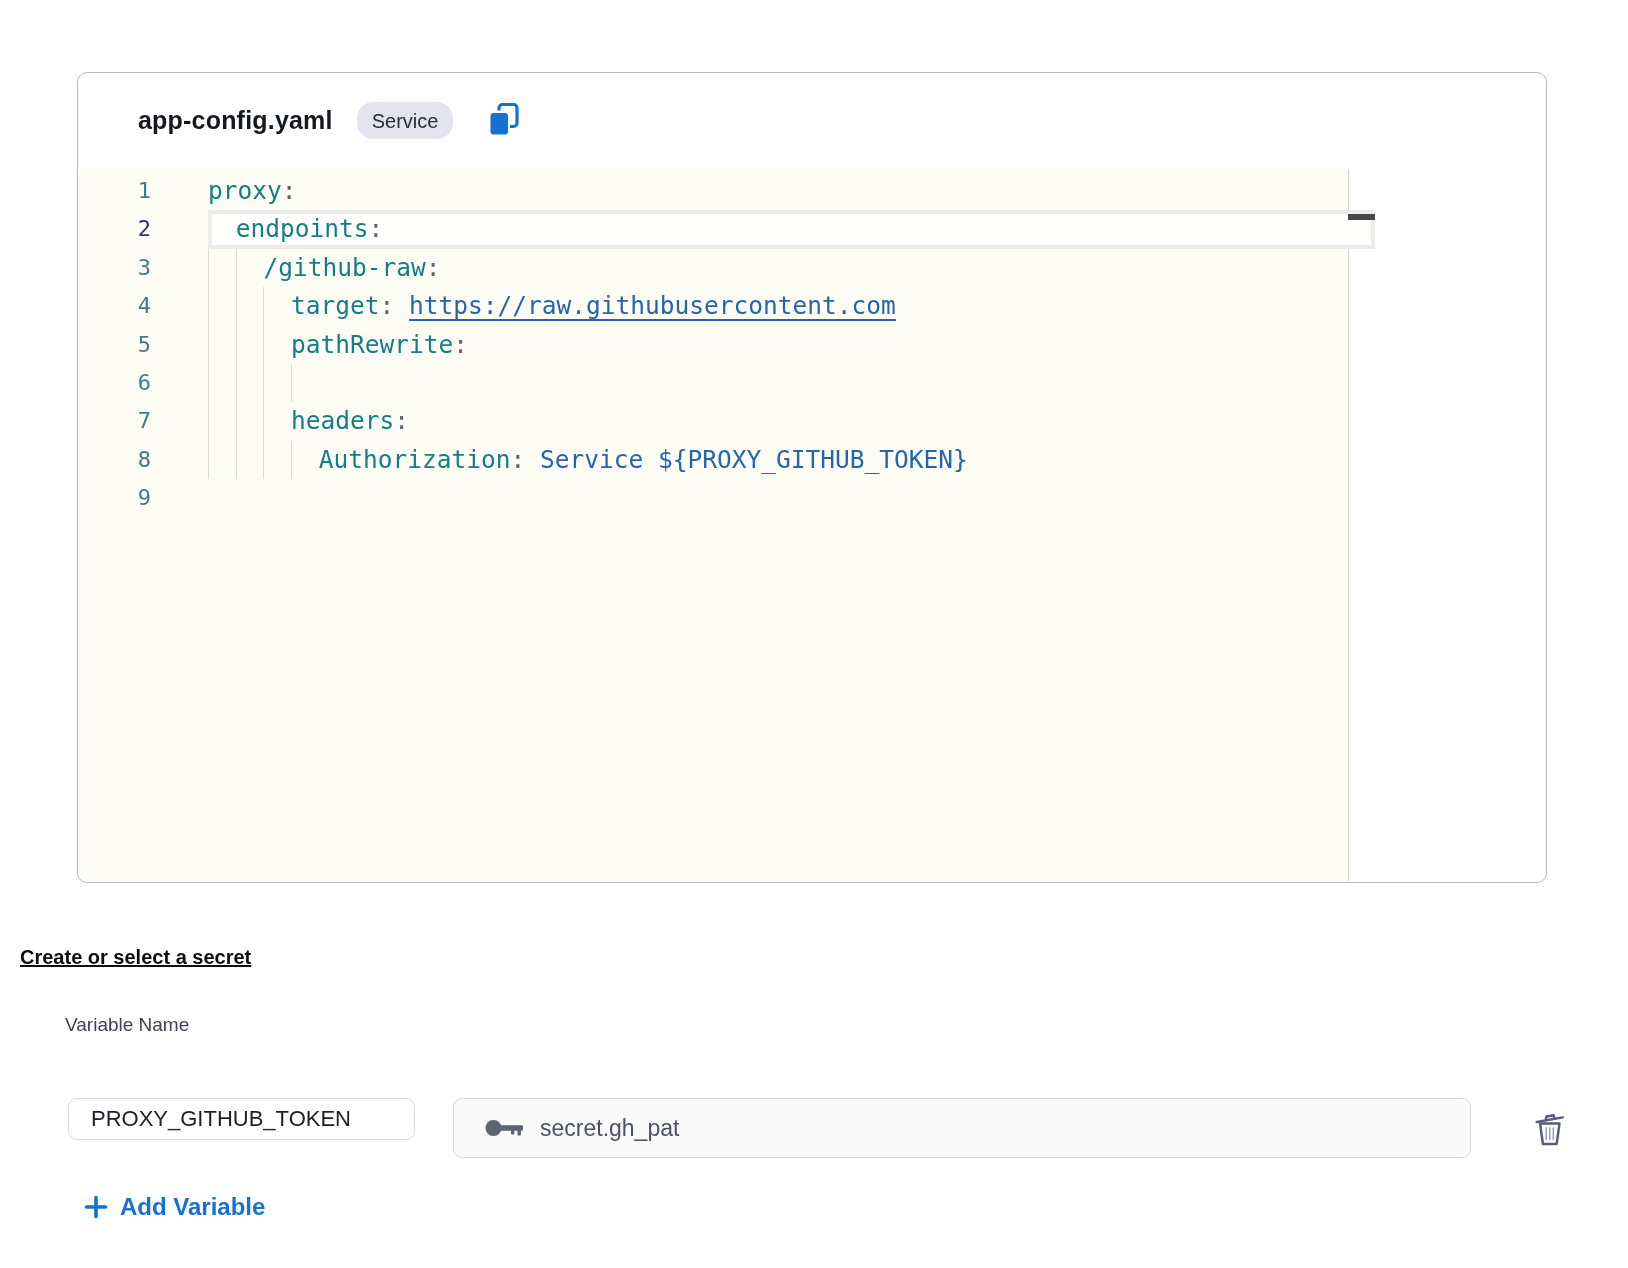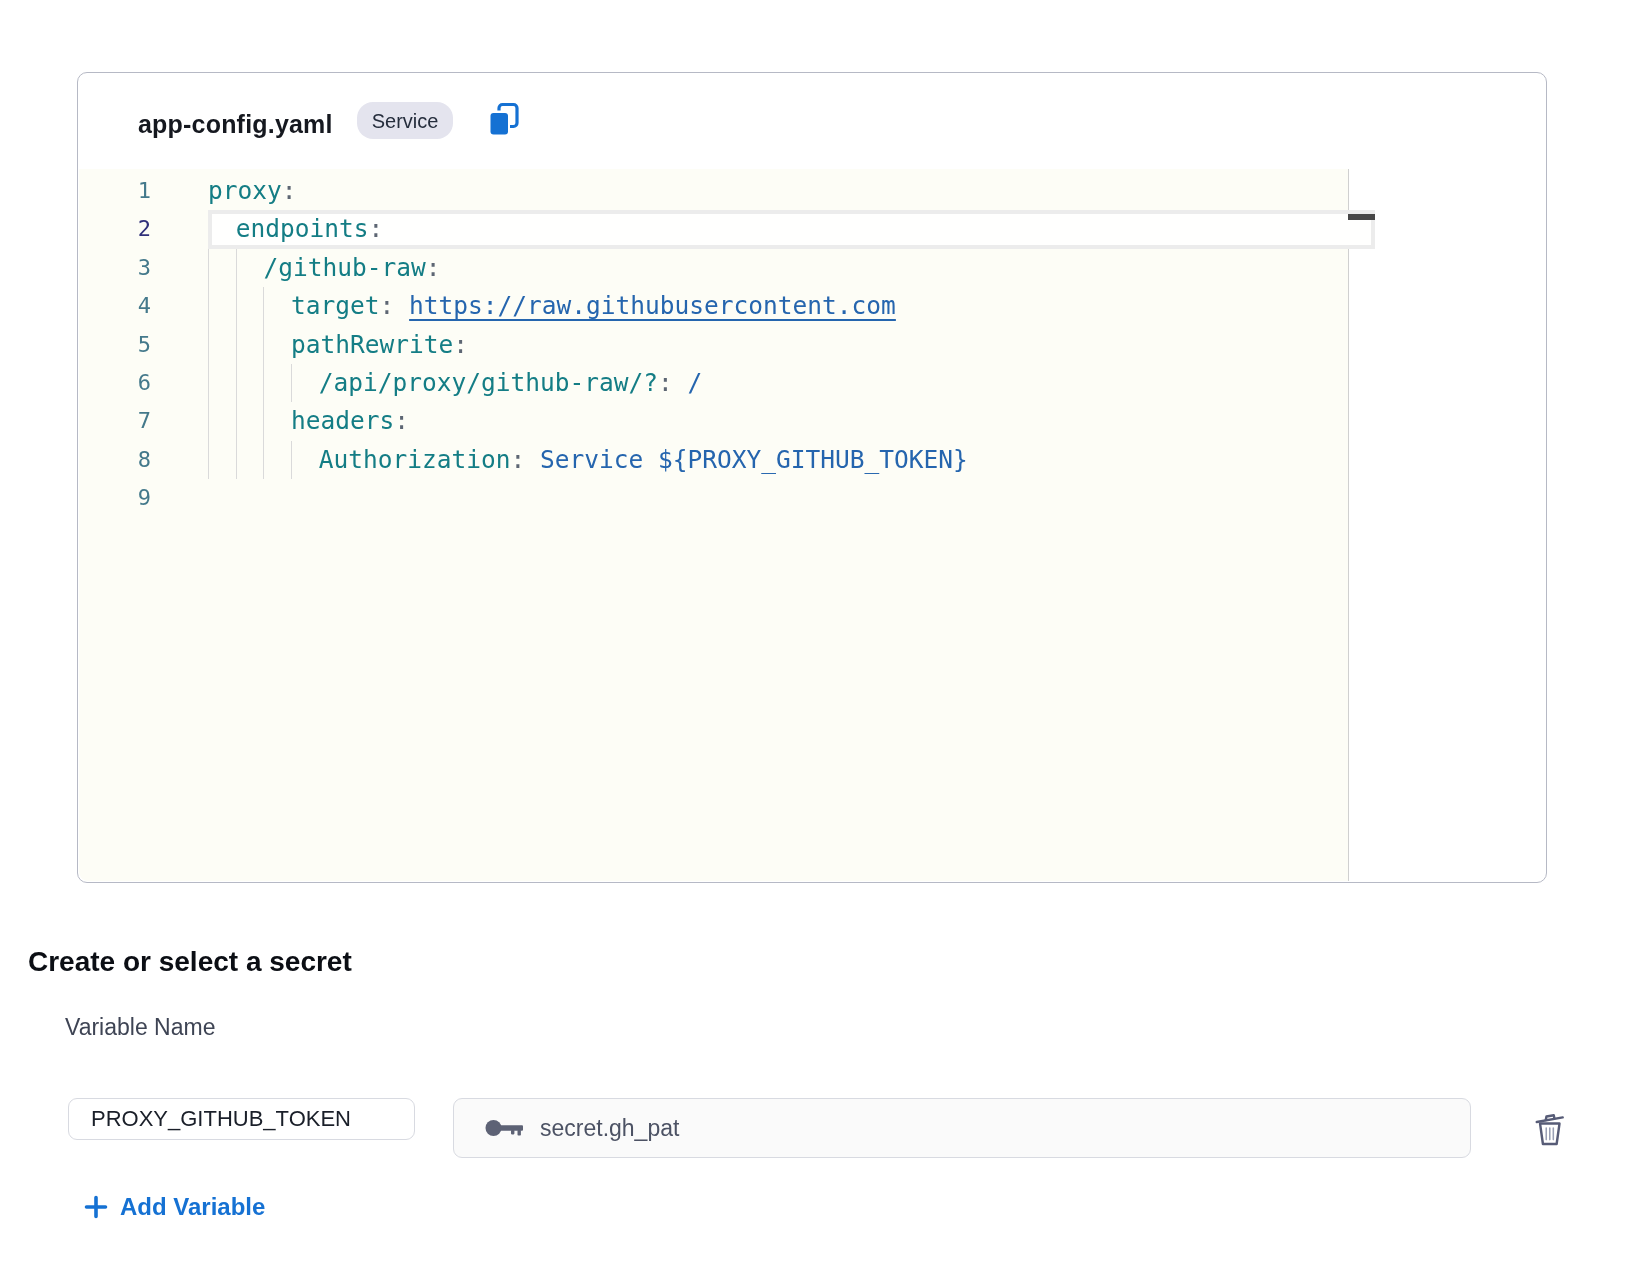--- a/index.html
+++ b/index.html
@@ -22,21 +22,21 @@
     width:1628px;height:1268px;position:relative;background:#ffffff;
     font-family:"Liberation Sans", sans-serif;overflow:hidden;
   }
 
   
   .card{
     position:absolute;left:77px;top:72px;width:1470px;height:811px;
     background:#fff;border:1.5px solid var(--card-border);border-radius:10px;
   }
   .card-header{
-    position:absolute;left:60px;top:28px;display:flex;align-items:flex-end;gap:24px;
+    position:absolute;left:60px;top:28px;display:flex;align-items:center;gap:24px;
   }
   .file-title{font-size:25px;font-weight:700;color:#15181f;letter-spacing:.2px;}
   .service-badge{
     background:#e4e4ee;color:#252d3c;font-size:20px;line-height:1;
     padding:9px 15px 8px;border-radius:16px;
   }
   .copy-btn{background:none;border:none;padding:0;margin-left:8px;cursor:pointer;display:flex;}
 
   .editor{
     position:absolute;left:1px;right:171px;top:96px;bottom:1px;
@@ -65,24 +65,24 @@
   .line.active .indent-guide{border-left-color:transparent;}
   .tokens{white-space:pre;align-self:center;line-height:38.4px;}
   .tok-key{color:var(--key-teal);}
   .tok-punc{color:var(--punc-gray);}
   .tok-plain{color:var(--punc-gray);}
   .tok-value{color:var(--link-blue);}
   .tok-link{color:var(--link-blue);text-decoration:underline;text-underline-offset:5px;}
 
   
   .secret-heading{
-    position:absolute;left:28px;top:946px;font-size:28px;font-weight:700;color:#0b0e14;
+    position:absolute;left:20px;top:946px;font-size:20px;font-weight:700;color:#0b0e14;text-decoration:underline;
   }
   .variable-label{
-    position:absolute;left:65px;top:1014px;font-size:23px;color:#3e4454;
+    position:absolute;left:65px;top:1014px;font-size:19px;color:#3e4454;
   }
   .variable-input{
     position:absolute;left:68px;top:1098px;width:347px;height:42px;
     border:1.5px solid #d8dae1;border-radius:9px;background:#fff;
     font-family:"Liberation Sans", sans-serif;font-size:22px;color:var(--text-dark);
     padding:0 10px 0 22px;outline:none;
   }
   .secret-select{
     position:absolute;left:453px;top:1098px;width:1018px;height:60px;
     border:1.5px solid #d8dae1;border-radius:9px;background:#fafafa;
@@ -159,21 +159,20 @@
             <span class="tokens"><span class="tok-key">pathRewrite</span><span class="tok-punc">:</span></span>
           </div>
         </div>
         <div class="line">
           <div class="gutter-cell">6</div>
           <div class="code-cell">
             <span class="indent-guide"></span>
             <span class="indent-guide"></span>
             <span class="indent-guide"></span>
             <span class="indent-guide"></span>
-            <span class="tokens"><span class="tok-key">/api/proxy/github-raw/?</span><span class="tok-punc">:</span><span class="tok-plain"> </span><span class="tok-value">/</span></span>
           </div>
         </div>
         <div class="line">
           <div class="gutter-cell">7</div>
           <div class="code-cell">
             <span class="indent-guide"></span>
             <span class="indent-guide"></span>
             <span class="indent-guide"></span>
             <span class="tokens"><span class="tok-key">headers</span><span class="tok-punc">:</span></span>
           </div>

